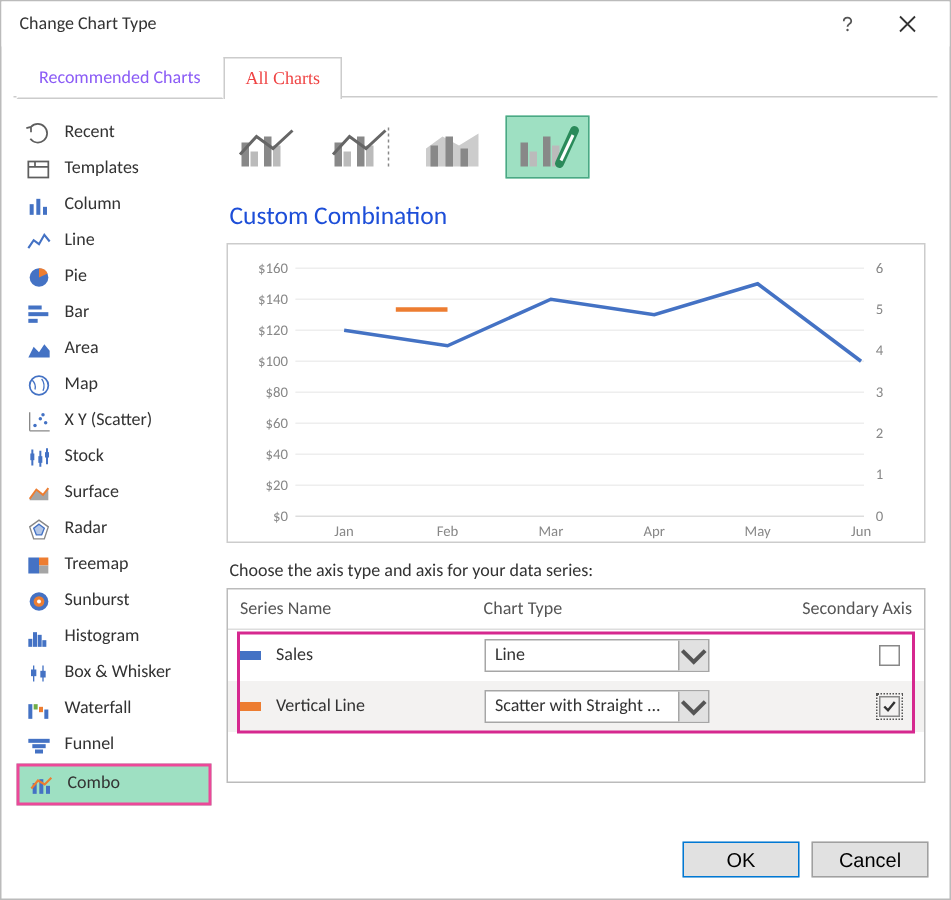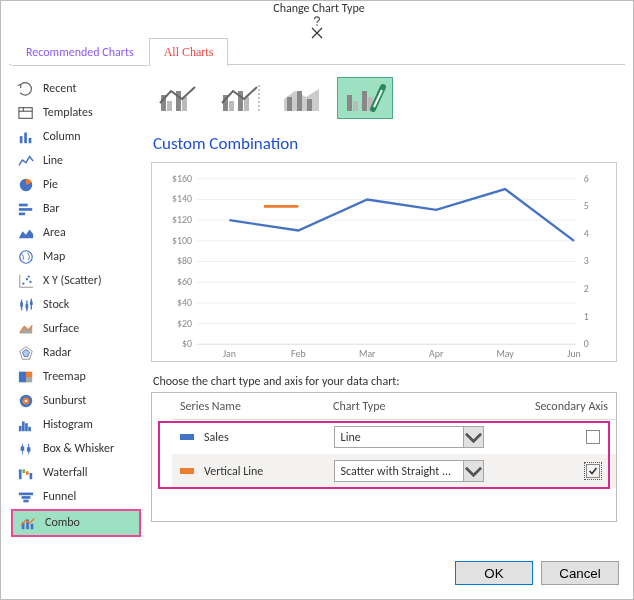--- a/index.html
+++ b/index.html
@@ -1,18 +1,18 @@
 <!DOCTYPE html>
 <html><head>
 <meta charset="utf-8">
 <style>
   * { box-sizing: border-box; }
   html, body { margin:0; padding:0; font-family:"Segoe UI","Calibri",sans-serif; font-size:12px; color:#333; background:#fff; width:634px; height:600px; overflow:hidden; }
   .dialog { width:634px; height:600px; border:1px solid #bbb; display:flex; flex-direction:column; }
-  .titlebar { height:30px; background:#fff; display:flex; align-items:center; padding:0 8px; border-bottom:0px;flex-direction:column; }
+  .titlebar { height:30px; background:#fff; display:flex; align-items:center; padding:0 8px; border-bottom:0px; }
   .titlebar-title { flex:1; padding-left:4px; font-size:12px; }
   .titlebar-btn { width:40px; height:28px; display:flex; align-items:center; justify-content:center; color:#444; cursor:pointer; }
   .titlebar-btn svg { width:12px; height:12px; }
   .tabs { display:flex; align-items:flex-end; padding:6px 8px 0 8px; }
   .tab { padding:6px 14px 6px 14px; border:1px solid transparent; border-bottom:none; color:#8b5cf6; cursor:pointer; position:relative; top:1px; }
   .tab.active { border-color:#ccc; background:#fff; color:#ef4444;font-family:Liberation Serif, serif; }
   .tab-sep { flex:1; border-bottom:1px solid #ccc; }
   .tab-pre { width:2px;   border-bottom:1px solid #ccc; }
   .tab:not(.active) { border-bottom:1px solid #ccc; }
   .body { flex:1; display:flex; padding:8px 10px 0 10px; overflow:hidden; }
@@ -23,21 +23,21 @@
   .sidebar-item svg { width:18px; height:16px; display:block; }
   .sideicon { stroke:#5e5e5e; fill:none; stroke-width:1.3; }
   .main { flex:1; padding:4px 6px 0 10px; overflow:hidden; display:flex; flex-direction:column; }
   .subtype-row { display:flex; gap:6px; padding-bottom:12px; }
   .subtype { width:56px; height:42px; border:1px solid transparent; display:flex; align-items:center; justify-content:center; cursor:pointer; }
   .subtype.selected { background:#9ee0c2; border:1px solid #4aa884; }
   .subtype svg { width:44px; height:34px; }
   .subtype-title { font-size:17px; color:#1d4ed8; padding:2px 0 8px 2px; }
   .chart-box { border:1px solid #ccc; height:200px; padding:4px 6px 2px 6px; }
   .series-caption { padding:12px 0 4px 2px; }
-  .series-table { border:1px solid #bbb; height:130px; position:relative;padding-left:20px; }
+  .series-table { border:1px solid #bbb; height:130px; position:relative; }
   .series-header { display:flex; border-bottom:1px solid #ddd; padding:6px 8px 6px 8px; color:#555; }
   .col-name { flex:1.4; }
   .col-type { flex:1.6; }
   .col-axis { width:100px; text-align:right; }
   .series-row { display:flex; align-items:center; padding:6px 8px; gap:8px; }
   .series-row.r2 { background:#f3f2f1; }
   .swatch { width:14px; height:6px; }
   .sname { flex:1.4; display:flex; align-items:center; gap:10px; }
   .stype { flex:1.6; display:flex; align-items:center; }
   .saxis { width:100px; display:flex; justify-content:flex-end; padding-right:8px; }
@@ -322,21 +322,21 @@
             <text x="348" y="193">May</text>
             <text x="418" y="193">Jun</text>
           </g>
 
           <polyline points="68,54 138,64.5 208,33 278,43.5 348,22.5 418,75" fill="none" stroke="#4472c4" stroke-width="2.4"></polyline>
 
           <line x1="103" y1="40" x2="138" y2="40" stroke="#ed7d31" stroke-width="3"></line>
         </svg>
       </div>
 
-      <div class="series-caption">Choose the chart type and axis for your data chart:</div>
+      <div class="series-caption">Choose the axis type and axis for your data series:</div>
       <div class="series-table">
         <div class="series-header">
           <span class="col-name">Series Name</span>
           <span class="col-type">Chart Type</span>
           <span class="col-axis">Secondary Axis</span>
         </div>
 
         <div class="series-row r1">
           <div class="sname">
             <span class="swatch" style="background:#4472c4"></span>

